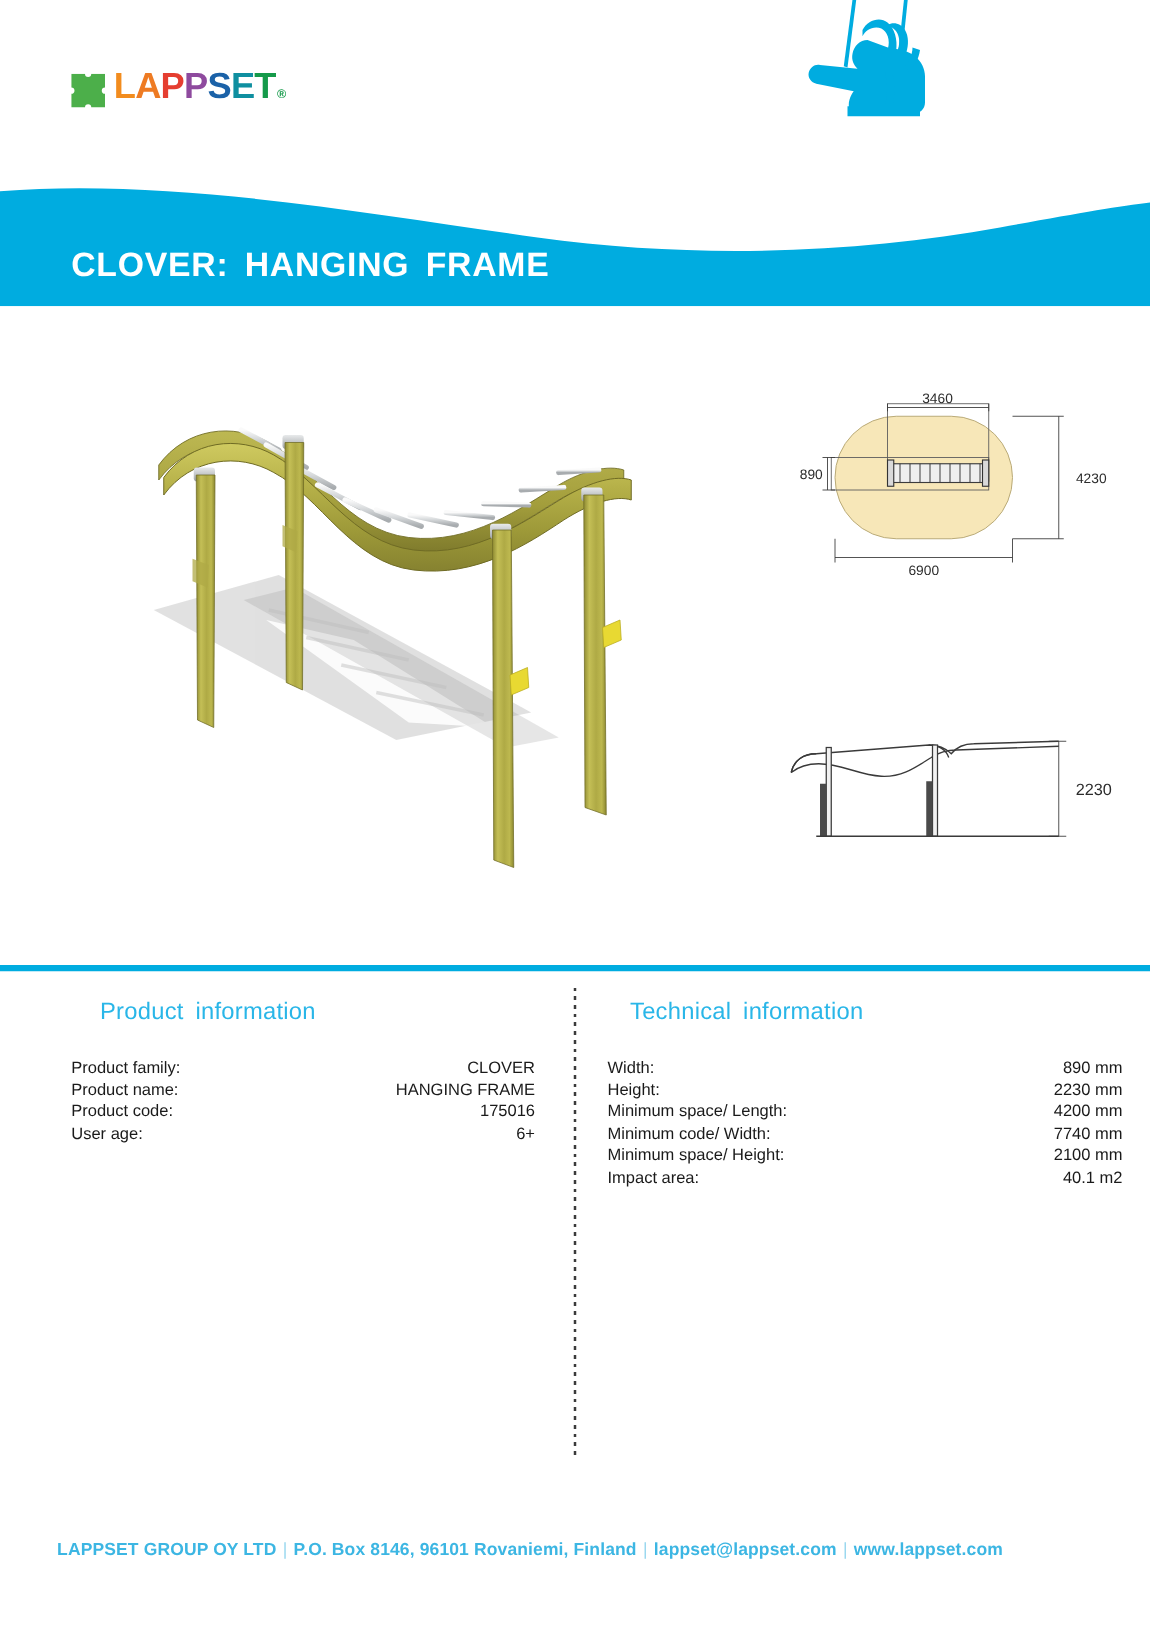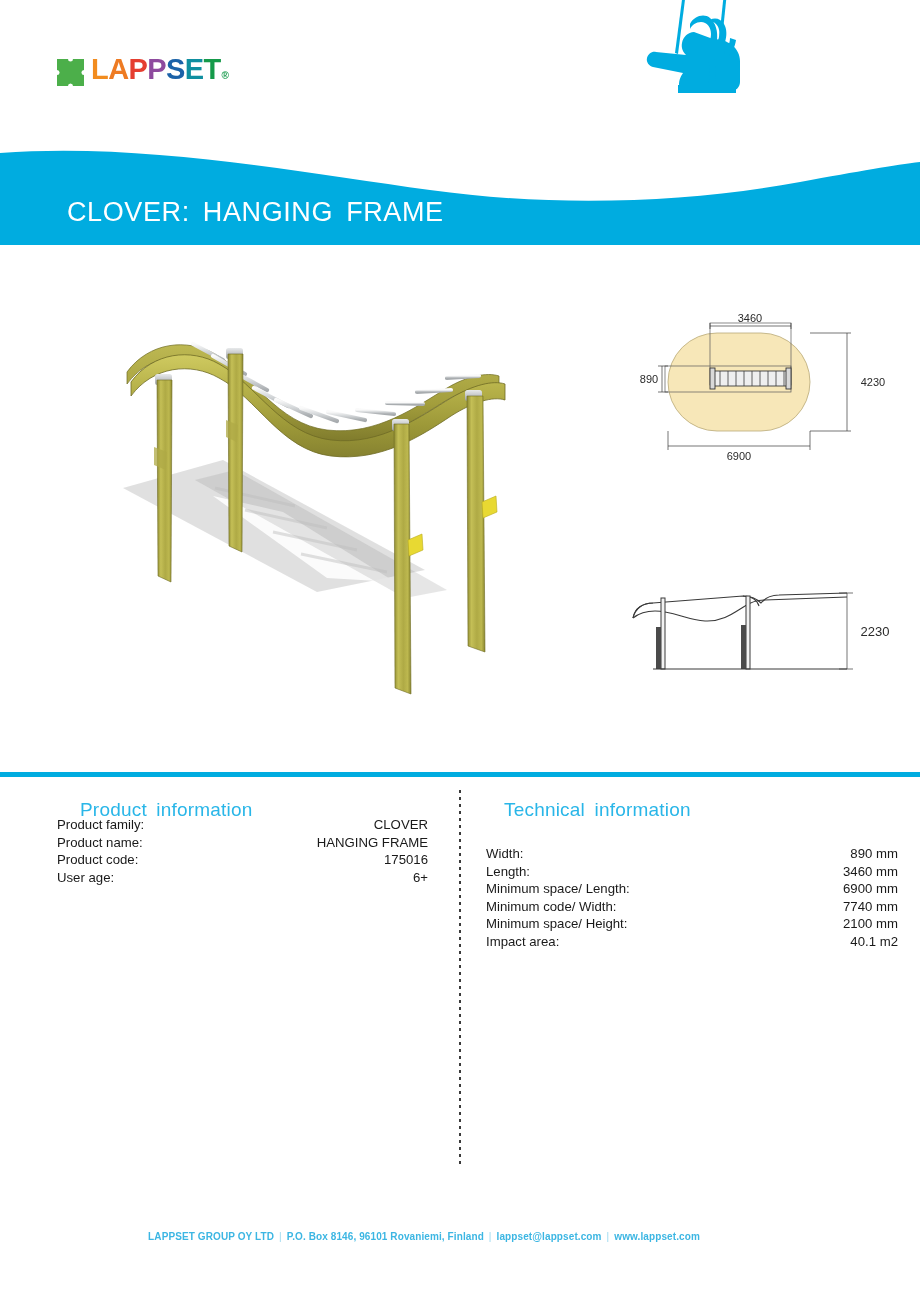--- a/index.html
+++ b/index.html
@@ -19,22 +19,22 @@
   #logo { position:absolute; left:57px; top:56px; display:flex; align-items:center; height:32px; }
   #clover { width:27px; height:27px; margin-right:7px; flex:none; }
   #wordmark { font-size:29px; font-weight:bold; letter-spacing:-0.6px;
               line-height:27px; display:flex; align-items:baseline; }
   #wordmark span { display:inline-block; }
   .reg { font-size:10px; vertical-align:super; margin-left:1px; }
 
   #wave { position:absolute; left:0; top:120px; width:920px; height:125px; }
 
   #title {
-    position:absolute; left:67px; top:197px;
-    color:#ffffff; font-size:27px; font-weight:normal;
+    position:absolute; left:57px; top:197px;
+    color:#ffffff; font-size:27px; font-weight:bold;
     letter-spacing:0.6px; word-spacing:5px;
   }
 
   
   #product-render { position:absolute; left:95px; top:320px; width:450px; height:400px; }
 
   
   #plan-drawing { position:absolute; left:625px; top:305px; width:275px; height:155px; }
   #elev-drawing { position:absolute; left:625px; top:570px; width:275px; height:105px; }
 
@@ -47,30 +47,30 @@
 
   
   .col-heading {
     position:absolute; color:#29b6e8; font-size:19px; font-weight:normal;
     word-spacing:4px; letter-spacing:0.2px;
   }
   #prod-heading { left:57px; top:799px;margin-left:23px; }
   #tech-heading { left:504px; top:799px; }
 
   .spec-list { position:absolute; font-size:13.2px; color:#1a1a1a; line-height:17.5px; }
-  #prod-list { left:57px; top:816px; width:371px; }
+  #prod-list { left:57px; top:845px; width:371px; }
   #tech-list { left:486px; top:845px; width:412px; }
   .spec-row { display:flex; justify-content:space-between; white-space:nowrap; }
   .spec-row .k { text-align:left; }
   .spec-row .v { text-align:right; }
 
   
   #footer {
     position:absolute; left:0; top:1231px; width:848px;
-    text-align:center; color:#3cb6e3; font-size:10px; font-weight:bold;
+    text-align:center; color:#3cb6e3; font-size:14px; font-weight:bold;
     letter-spacing:0.1px;
   }
   #footer .sep { color:#9ad8ef; font-weight:normal; margin:0 5px; }
   #footer .seg { display:inline; }
 </style>
 </head>
 <body>
 
 <div id="header">
 
@@ -299,26 +299,26 @@
     </div>
   </div>
 
 <div id="tech-heading" class="col-heading">Technical  information</div>
 <div id="tech-list" class="spec-list">
     <div class="spec-row">
       <span class="k">Width:</span>
       <span class="v">890 mm</span>
     </div>
     <div class="spec-row">
-      <span class="k">Length:</span>
-      <span class="v">3460 mm</span>
+      <span class="k">Height:</span>
+      <span class="v">2230 mm</span>
     </div>
     <div class="spec-row">
       <span class="k">Minimum space/ Length:</span>
-      <span class="v">6900 mm</span>
+      <span class="v">4200 mm</span>
     </div>
     <div class="spec-row">
       <span class="k">Minimum code/ Width:</span>
       <span class="v">7740 mm</span>
     </div>
     <div class="spec-row">
       <span class="k">Minimum space/ Height:</span>
       <span class="v">2100 mm</span>
     </div>
     <div class="spec-row">

